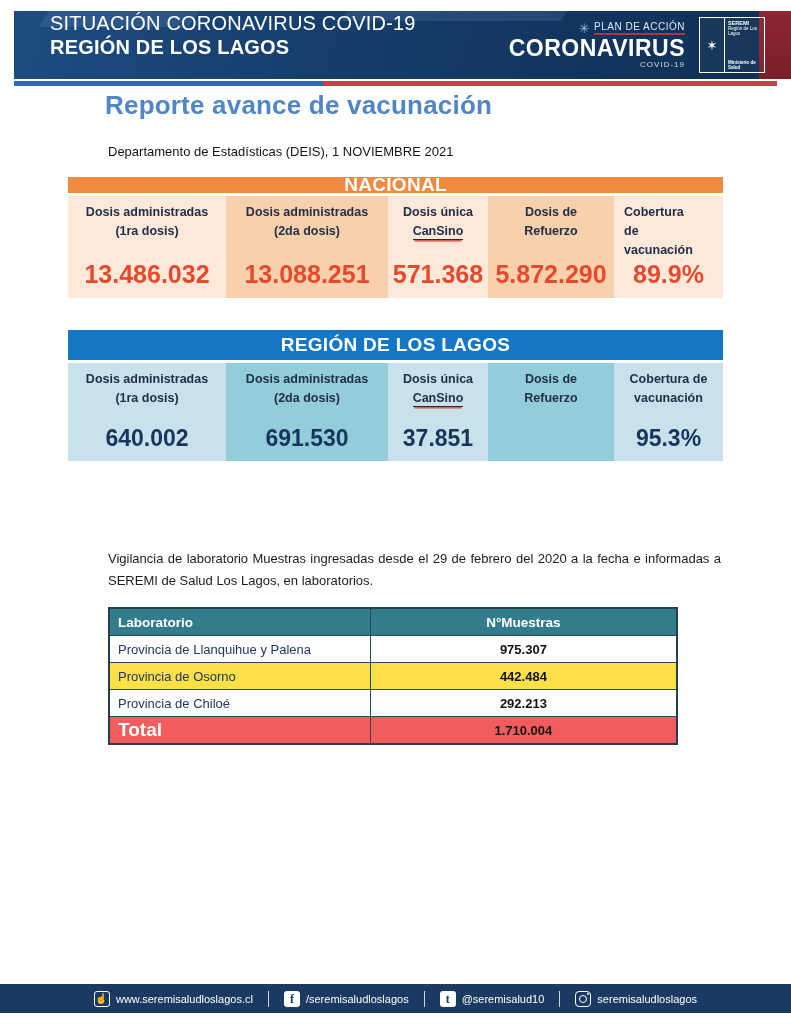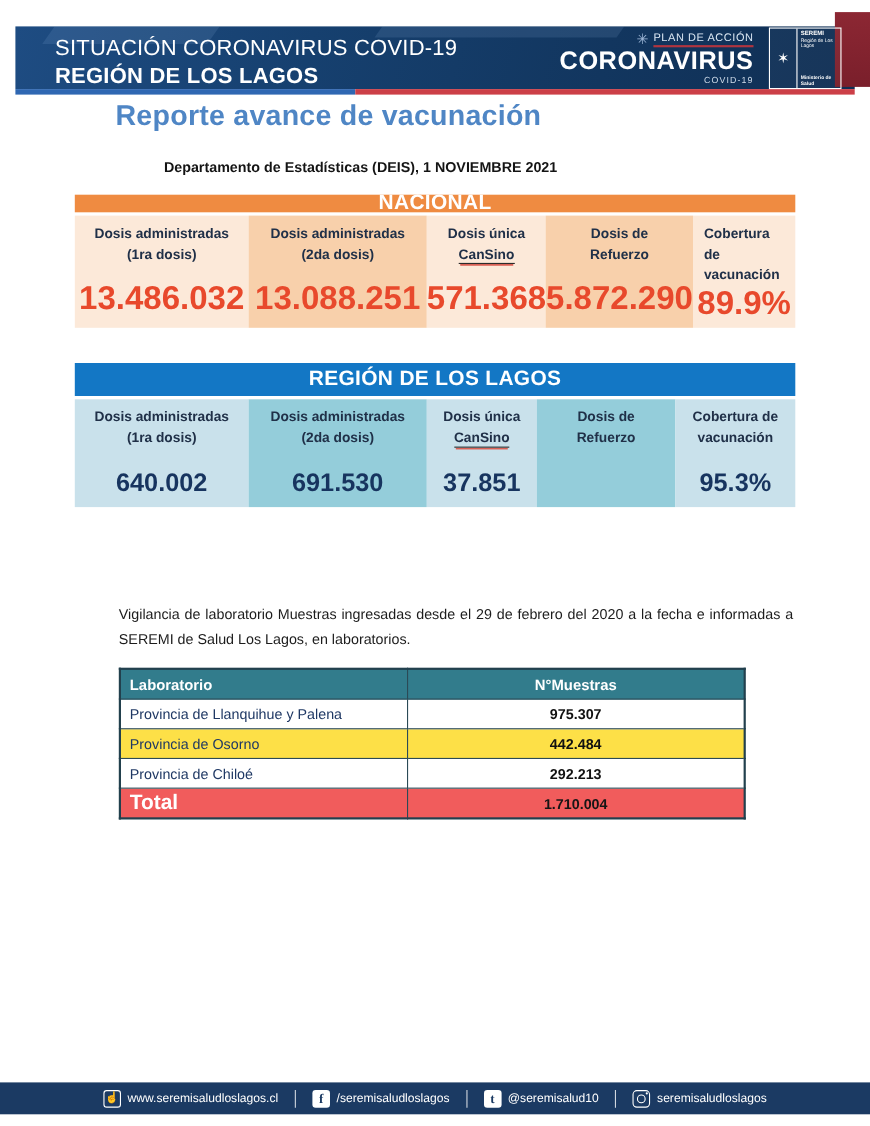--- a/index.html
+++ b/index.html
@@ -1,21 +1,21 @@
 <!DOCTYPE html>
 <html><head>
 <meta charset="utf-8">
 <style>
   html,body{margin:0;padding:0;background:#e9e9e9;font-family:"Liberation Sans",sans-serif;}
   #page{position:relative;width:791px;height:1024px;background:#fff;margin:0 auto;overflow:hidden;}
 
   
-  #hdr{position:absolute;left:14px;top:11px;width:763px;height:57px;
+  #hdr{position:absolute;left:14px;top:11px;width:763px;height:68px;
        background:linear-gradient(105deg,#1e4c82 0%,#16406f 35%,#12365f 70%,#102f54 100%);
-       display:flex;align-items:flex-end;margin-top:13px;}
+       display:flex;align-items:flex-start;}
   .hdr-streak{position:absolute;background:rgba(150,185,225,.14);transform:skewX(-35deg);}
   #streak1{left:30px;top:0;width:150px;height:16px;}
   #streak2{left:330px;top:0;width:220px;height:10px;}
   #red-corner{position:absolute;left:759px;top:11px;width:32px;height:68px;
        background:linear-gradient(180deg,#8c2733,#7a1f2b);}
   #hdr-text{margin-left:36px;color:#fff;line-height:1.22;position:relative;z-index:2;}
   #hdr-line1{font-size:20px;font-weight:400;letter-spacing:.2px;}
   #hdr-line2{font-size:20px;font-weight:700;letter-spacing:.2px;}
   #hdr-logos{position:absolute;right:12px;top:0;height:100%;display:flex;align-items:center;z-index:2;}
   #plan-block{text-align:right;color:#fff;margin-right:14px;}
@@ -31,21 +31,21 @@
   .gov-t2{font-size:4.5px;}
   .gov-t3{font-size:4.5px;font-weight:700;}
 
   
   #divider{position:absolute;left:14px;top:81px;width:763px;height:5px;display:flex;}
   #divider .seg-blue{width:40.5%;background:#2f67b2;}
   #divider .seg-red{width:59.5%;background:#cc3f47;}
 
   
   #report-title{position:absolute;left:105px;top:90px;font-size:26px;font-weight:700;color:#4f86c5;letter-spacing:.2px;}
-  #report-subtitle{position:absolute;left:108px;top:144px;font-size:13px;font-weight:700;color:#141414;margin-left:41px;}
+  #report-subtitle{position:absolute;left:108px;top:144px;font-size:13px;font-weight:400;color:#141414;}
 
   
   .dose-table{position:absolute;left:68px;width:655px;}
   #national-table{top:177px;}
   #region-table{top:330px;}
   .dose-titlebar{height:16px;display:flex;align-items:center;justify-content:center;
       color:#fff;font-weight:700;font-size:19px;letter-spacing:.3px;margin-bottom:3px;}
   #national-table .dose-titlebar{background:#ef8b41;}
   #region-table .dose-titlebar{background:#1377c5;height:30px;}
   .dose-cells{display:flex;gap:0;}
@@ -55,21 +55,21 @@
   #region-table .dose-cell{height:82px;background:#c9e1eb;}
   #region-table .dose-cell.alt{background:#94cdda;}
   .dose-cell:nth-child(1){flex:0 0 158px;}
   .dose-cell:nth-child(2){flex:0 0 162px;}
   .dose-cell:nth-child(3){flex:0 0 100px;}
   .dose-cell:nth-child(4){flex:0 0 126px;}
   .dose-cell:nth-child(5){flex:1;}
   .dose-hdr{font-size:12.5px;font-weight:700;color:#203048;text-align:center;line-height:1.5;}
   #national-table .dose-cell:nth-child(5) .dose-hdr{text-align:left;padding-left:10px;}
   .dose-val{text-align:center;font-weight:700;}
-  #national-table .dose-val{font-size:30px;color:#e8492c;}
+  #national-table .dose-val{font-size:25px;color:#e8492c;}
   #region-table .dose-val{font-size:23px;color:#17345f;}
   .cansino{border-bottom:1.5px solid #2b2b2b;box-shadow:0 3px 0 -1.4px #d96055;padding-bottom:1px;}
 
   
   #lab-intro{position:absolute;left:108px;top:548px;width:613px;font-size:13px;color:#1c1c1c;
       text-align:justify;line-height:1.7;}
   #lab-table{position:absolute;left:108px;top:607px;width:570px;border-collapse:collapse;
       border:2px solid #22404d;font-size:13px;}
   #lab-table th,#lab-table td{border:1px solid #2b4a56;height:24px;padding:1px 8px;}
   #lab-table thead th{background:#327c8c;color:#fff;font-weight:700;font-size:13.5px;}

